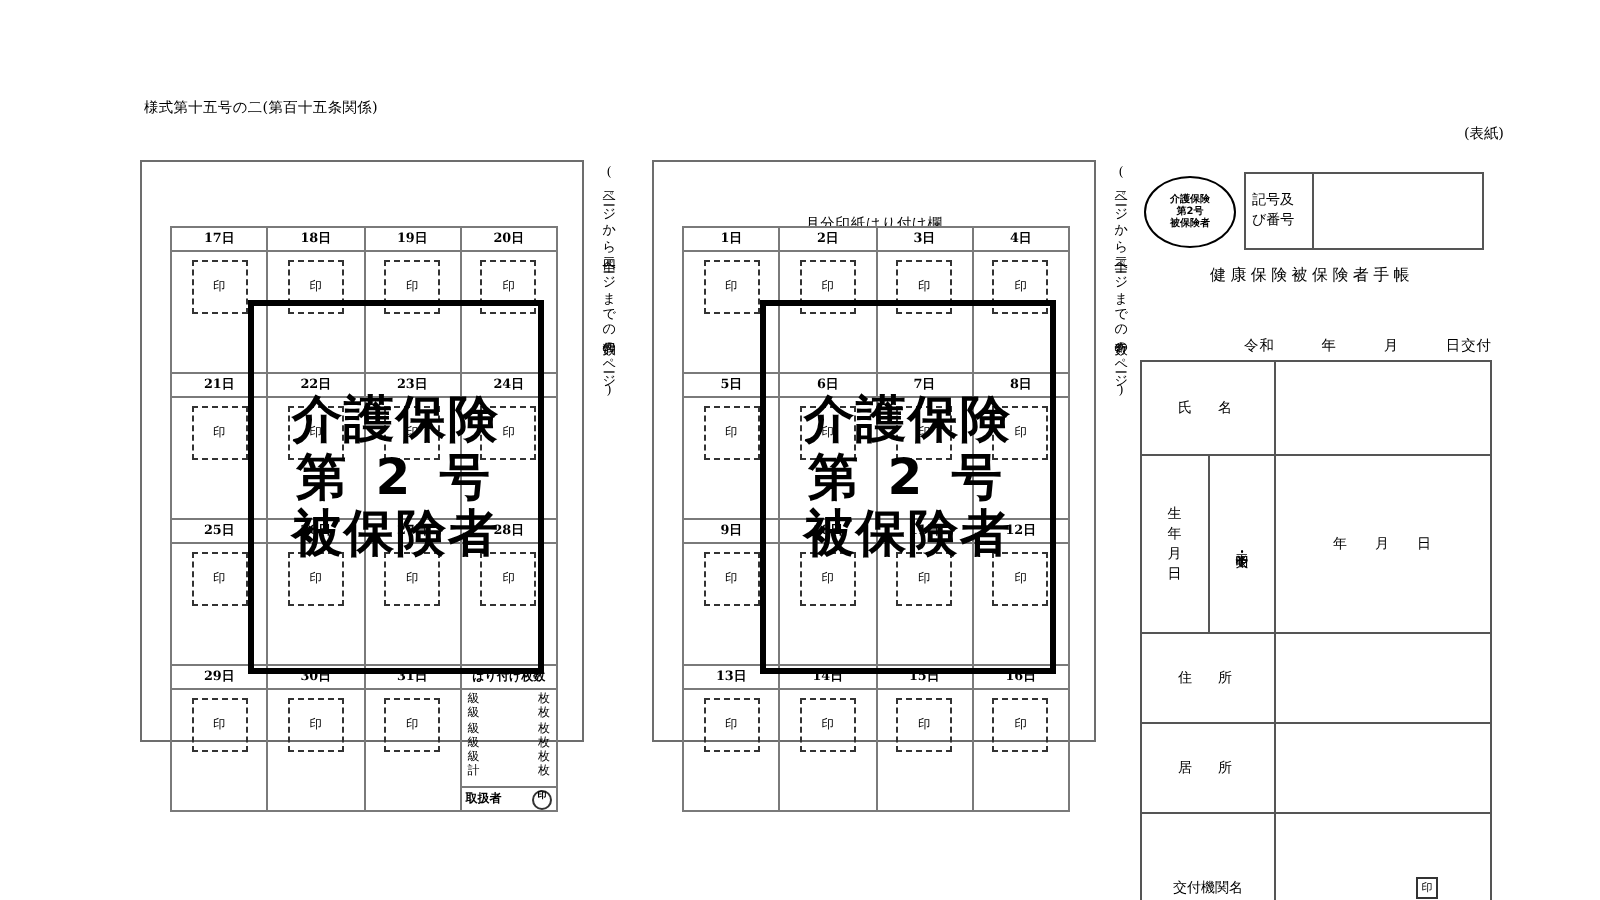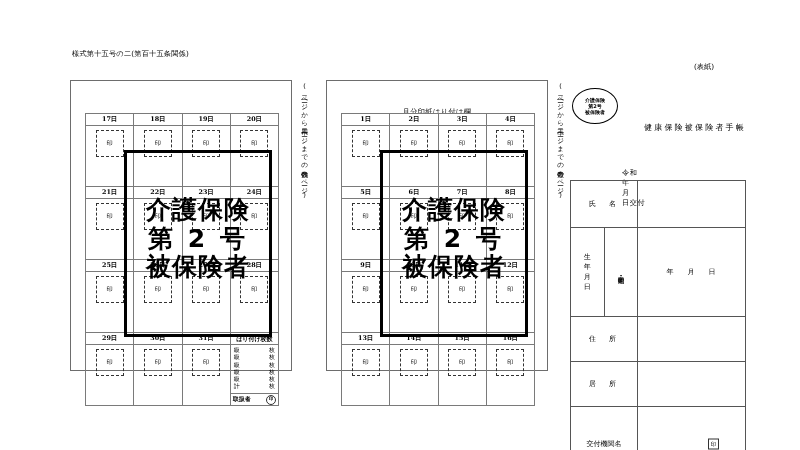--- a/index.html
+++ b/index.html
@@ -14,21 +14,21 @@
     writing-mode:vertical-rl;text-orientation:upright;
     letter-spacing:0.5px;line-height:1;
   }
 
   
   #form-title{
     position:absolute;left:72px;top:49px;
     font-size:7.2px;letter-spacing:0.2px;white-space:nowrap;
   }
   #cover-label{
-    position:absolute;left:694px;top:62px;
+    position:absolute;left:732px;top:62px;
     font-size:7.2px;white-space:nowrap;
   }
 
   
   .sheet{
     position:absolute;top:80px;width:222px;height:291px;
     border:1px solid #6d6d6d;background:#fff;box-sizing:border-box;
   }
   #sheet-left{left:70px;padding-left:28px;}
   #sheet-right{left:326px;}
@@ -131,29 +131,28 @@
     border:1px solid #555;box-sizing:border-box;display:flex;
   }
   #kigo-label{
     width:34px;border-right:1px solid #555;box-sizing:border-box;
     display:flex;flex-direction:column;justify-content:center;
     padding-left:3px;font-size:7px;line-height:1.35;
   }
   #kigo-value{flex:1;}
 
   #booklet-title{
-    position:absolute;left:0;right:0;top:42px;text-align:right;
+    position:absolute;left:0;right:0;top:52px;text-align:center;
     font-size:8px;letter-spacing:2.2px;white-space:nowrap;
   }
 
   #issue-line{
     position:absolute;left:56px;top:88px;width:124px;
     font-size:7.2px;display:flex;justify-content:space-between;
     letter-spacing:0.5px;
-    flex-direction:column;
   }
 
   #info-table{
     position:absolute;left:4px;top:100px;width:176px;
     border-collapse:collapse;table-layout:fixed;
   }
   #info-table td{border:1px solid #555;padding:12px;font-size:7px;}
   .lbl{
     width:42px;text-align:center;letter-spacing:3px;
     padding:0 1px;
@@ -468,20 +467,27 @@
   <div class="range-note vtext" id="range-right">(二ページから二十三ページまでの奇数のページ)</div>
 
   <div id="cover-panel">
 
     <div id="oval-stamp">
       <div>介護保険</div>
       <div>第2号</div>
       <div>被保険者</div>
     </div>
 
+    <div id="kigo-box">
+      <div id="kigo-label">
+        <span>記号及</span>
+        <span>び番号</span>
+      </div>
+      <div id="kigo-value"></div>
+    </div>
 
     <div id="booklet-title">健康保険被保険者手帳</div>
 
     <div id="issue-line">
       <span>令和</span>
       <span>年</span>
       <span>月</span>
       <span>日交付</span>
     </div>
 

